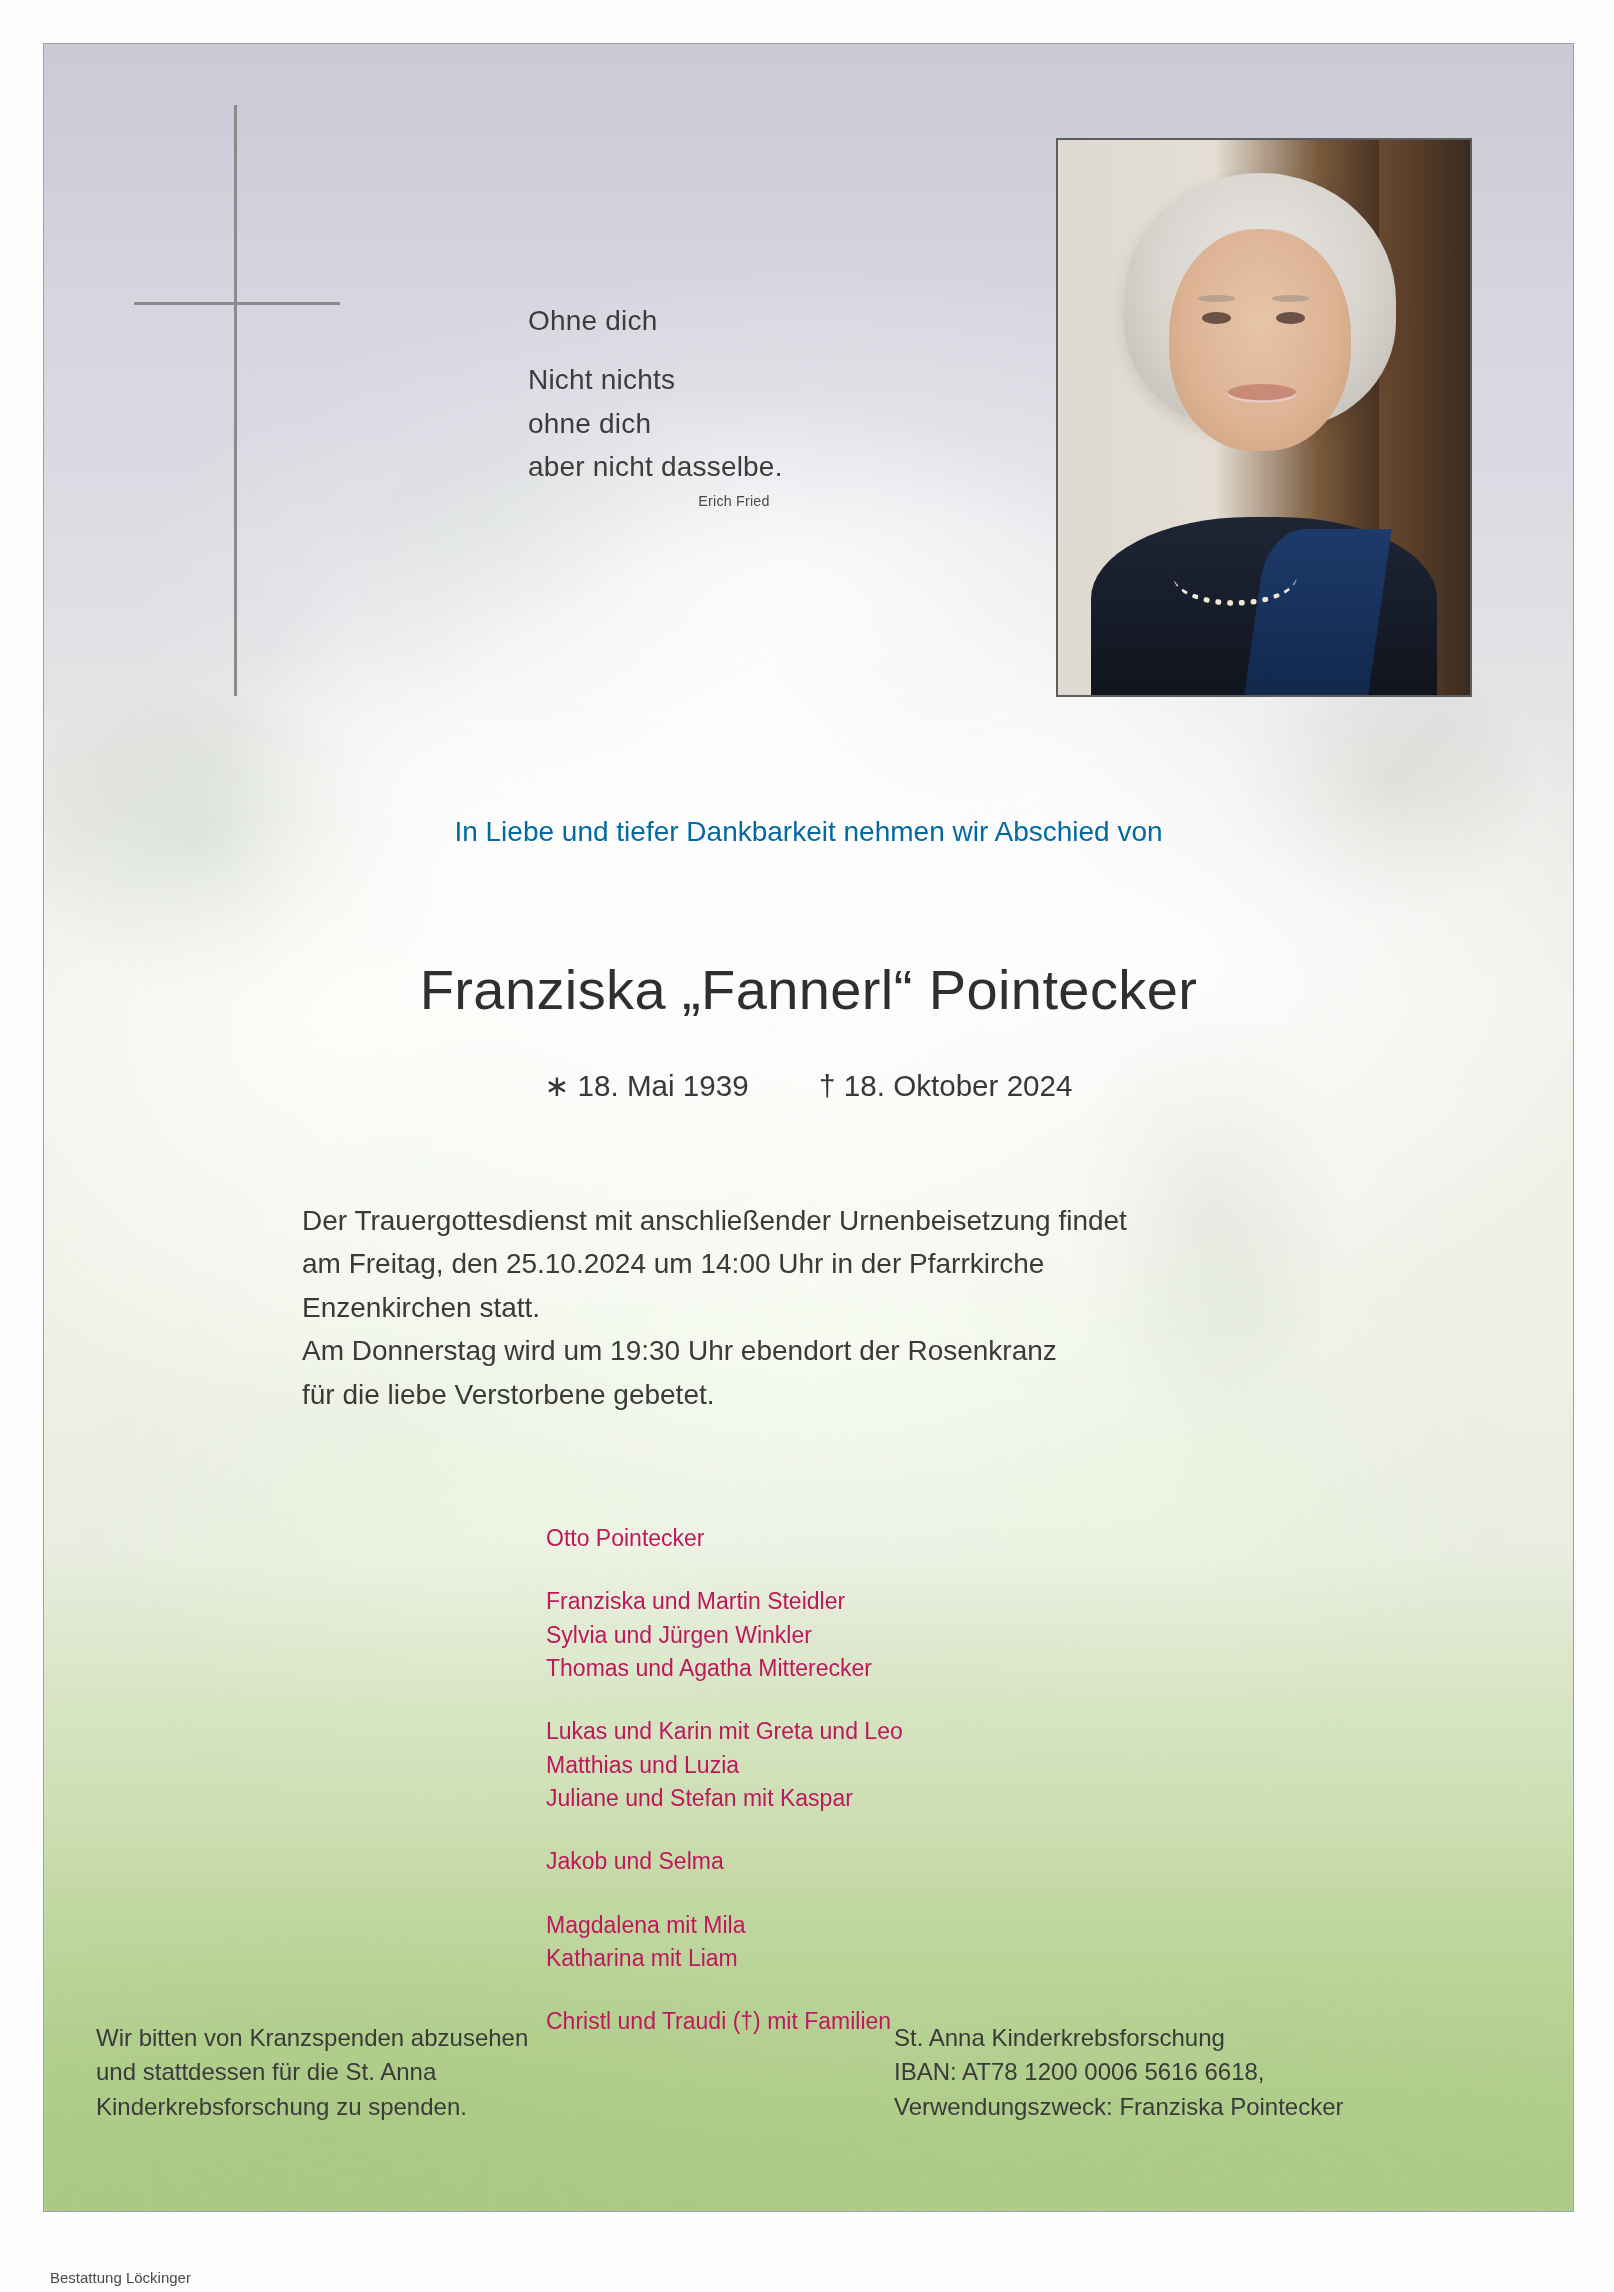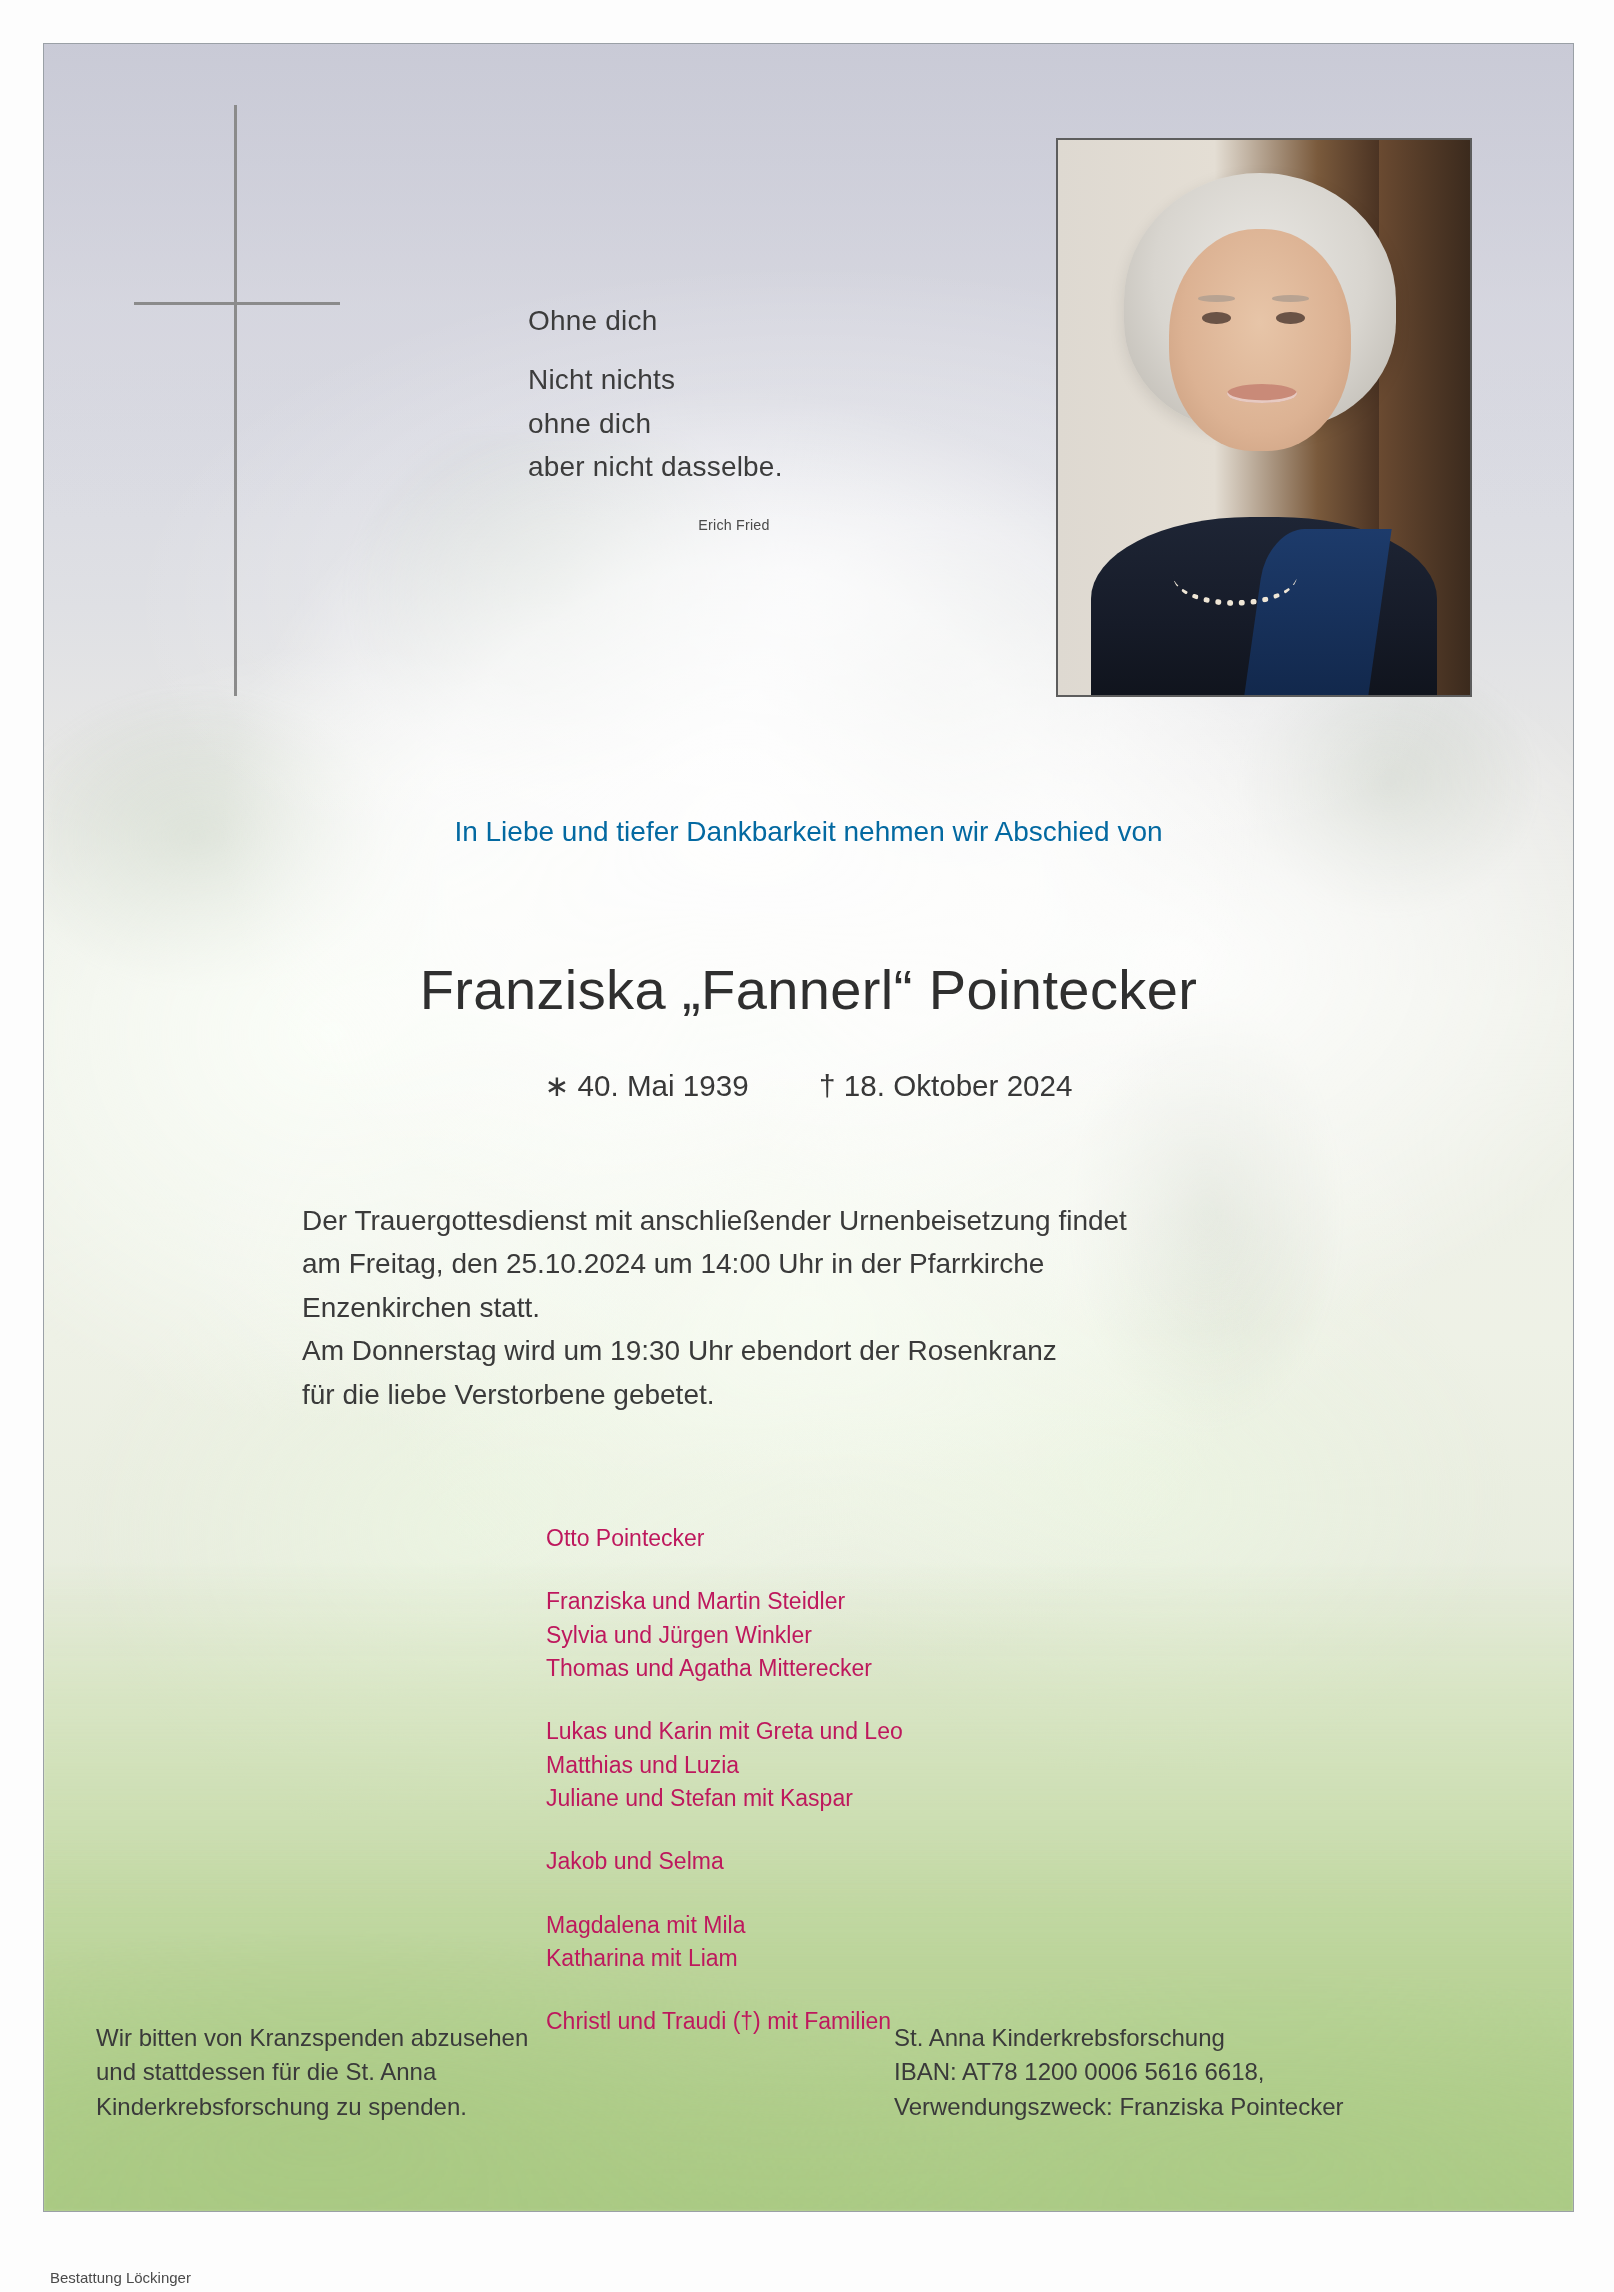--- a/index.html
+++ b/index.html
@@ -157,21 +157,21 @@
     left: 484px;
     top: 255px;
     width: 484px;
     font-size: 28px;
     line-height: 1.55;
     color: #3c3c3c;
     letter-spacing: 0.2px;
   }
   .poem .gap { height: 16px; }
   .poem-author {
-    margin-top: 25px;
+    margin-top: 1px;
     text-align: center;
     font-size: 14.3px;
     color: #4a4a4a;
     padding-right: 72px;
   }
 
   
   .portrait-frame {
     position: absolute;
     left: 1012px;
@@ -399,21 +399,21 @@
           <div class="p-mouth"></div>
           <div class="p-necklace"></div>
         </div>
       </div>
 
       <div class="lead">In Liebe und tiefer Dankbarkeit nehmen wir Abschied von</div>
 
       <div class="name">Franziska „Fannerl“ Pointecker</div>
 
       <div class="dates">
-        <span>∗ 40. Mai 1939</span>
+        <span>∗ 18. Mai 1939</span>
         <span class="sep"></span>
         <span>† 18. Oktober 2024</span>
       </div>
 
       <div class="service">
         <div>Der Trauergottesdienst mit anschließender Urnenbeisetzung findet</div>
         <div>am Freitag, den 25.10.2024 um 14:00 Uhr in der Pfarrkirche</div>
         <div>Enzenkirchen statt.</div>
         <div>Am Donnerstag wird um 19:30 Uhr ebendort der Rosenkranz</div>
         <div>für die liebe Verstorbene gebetet.</div>

